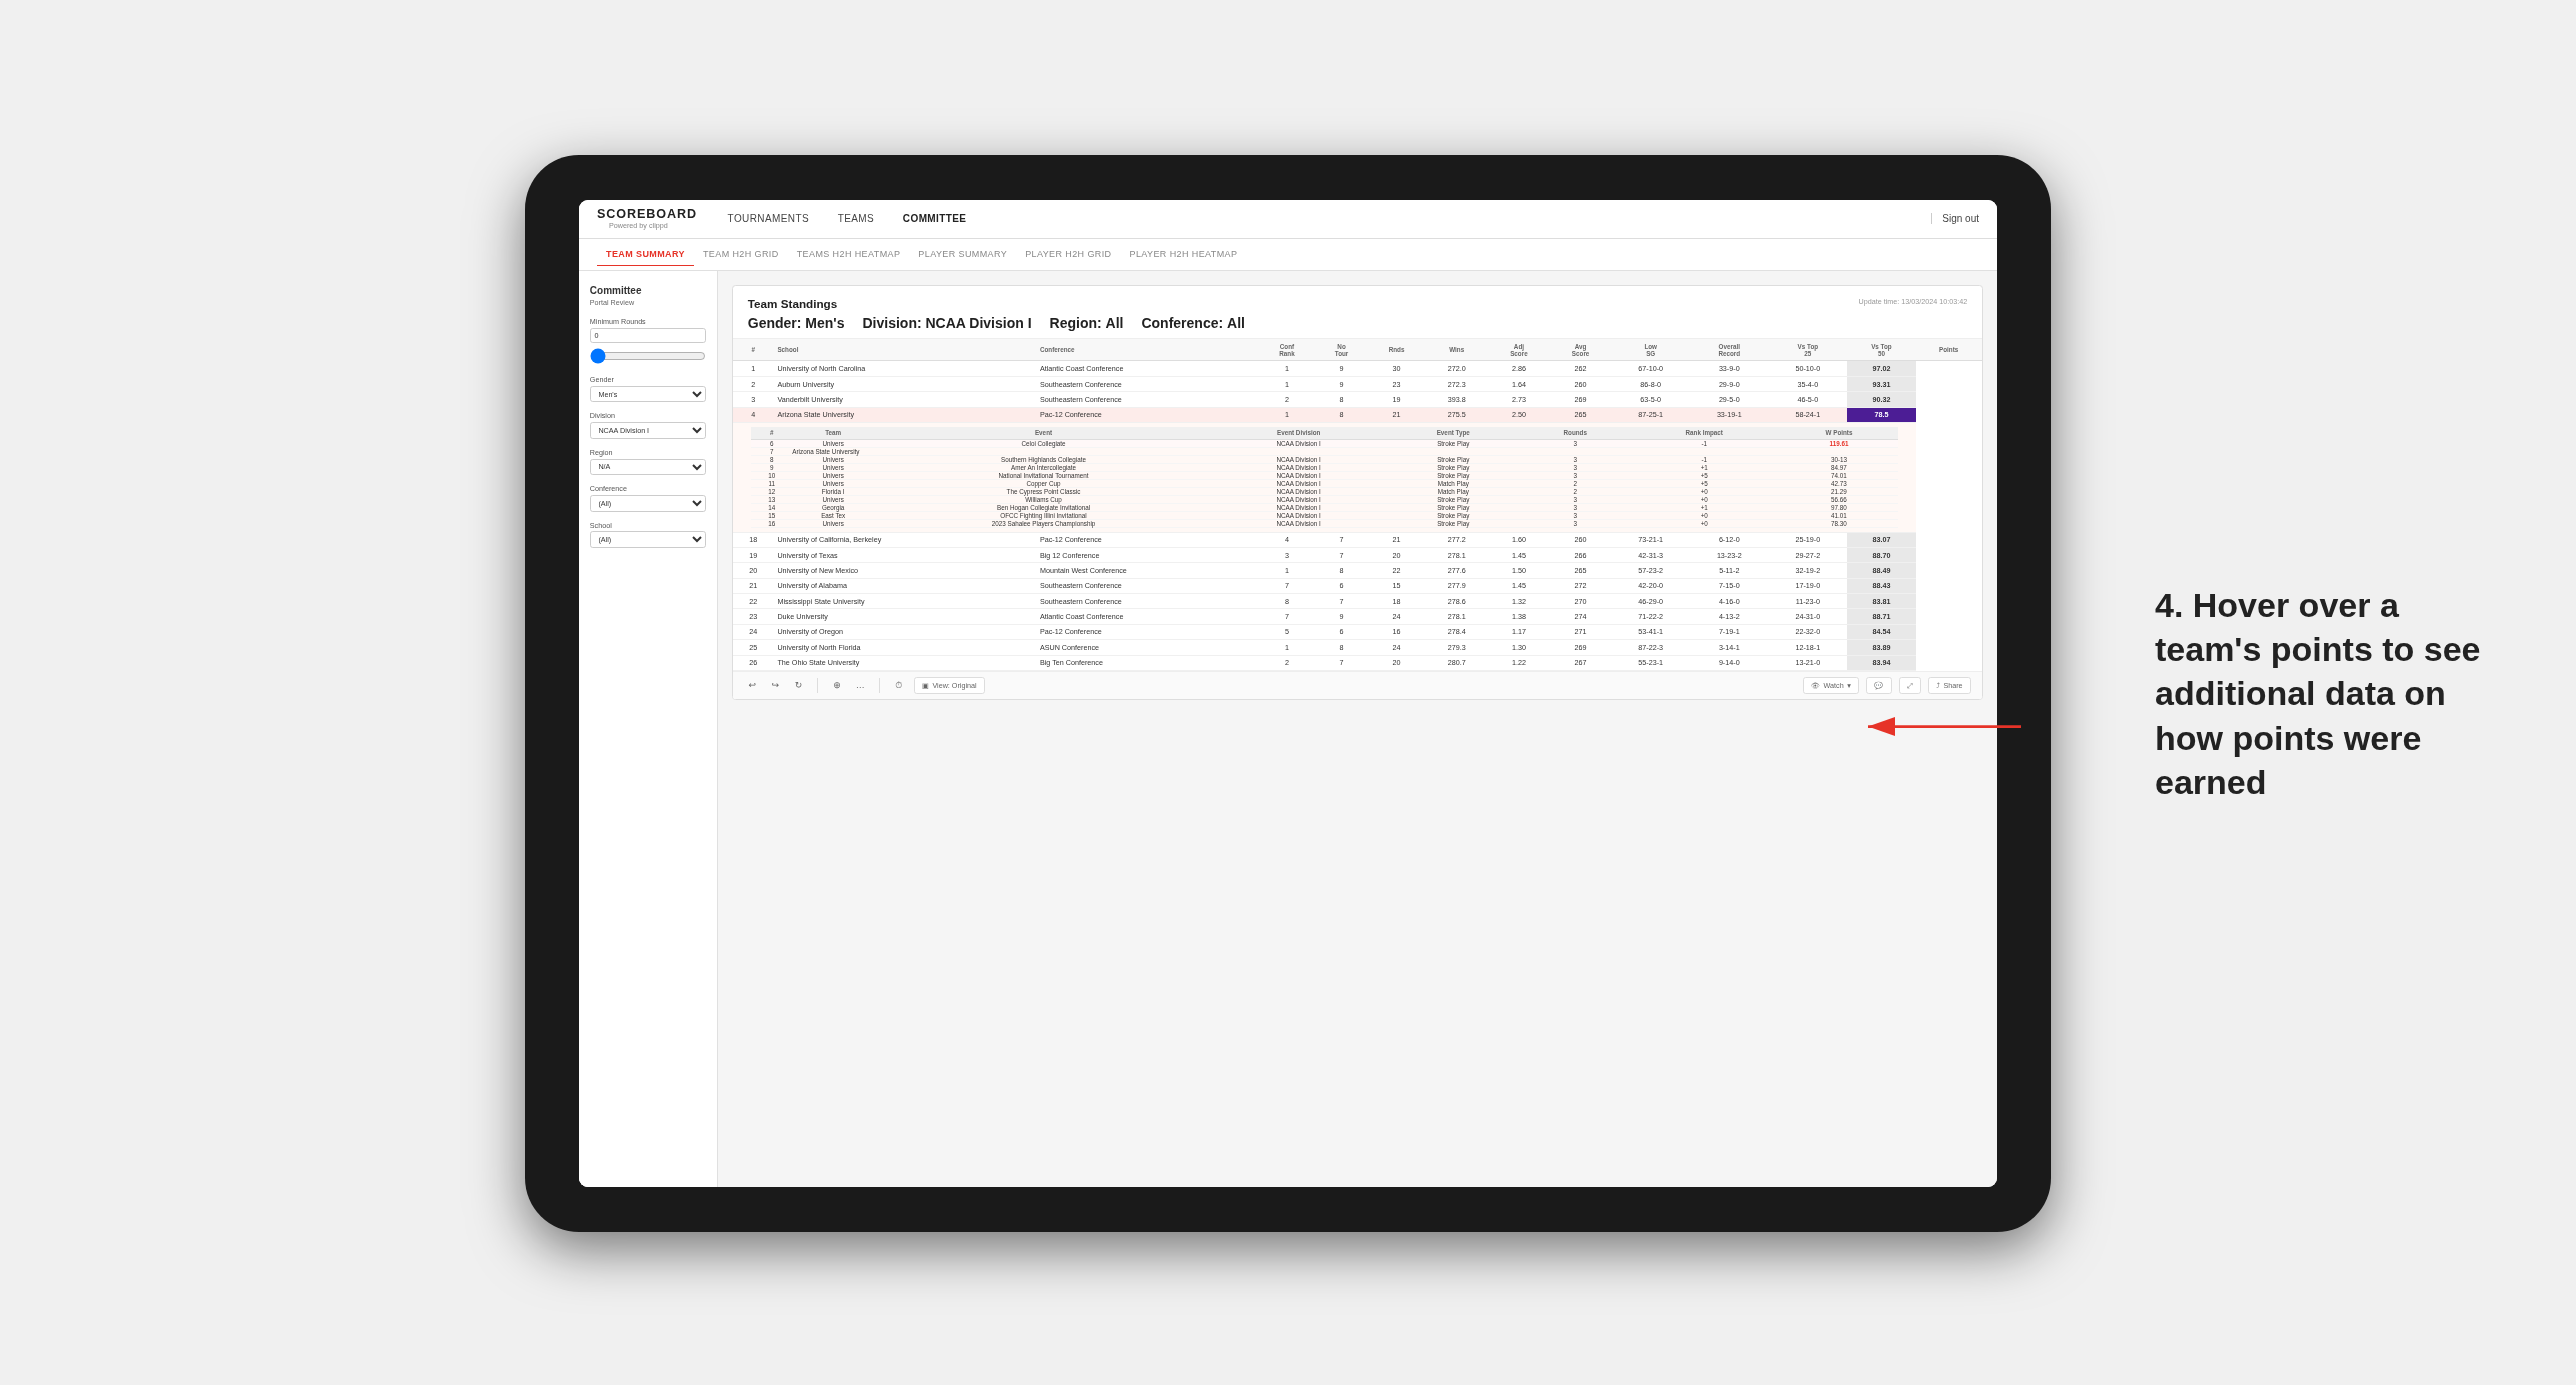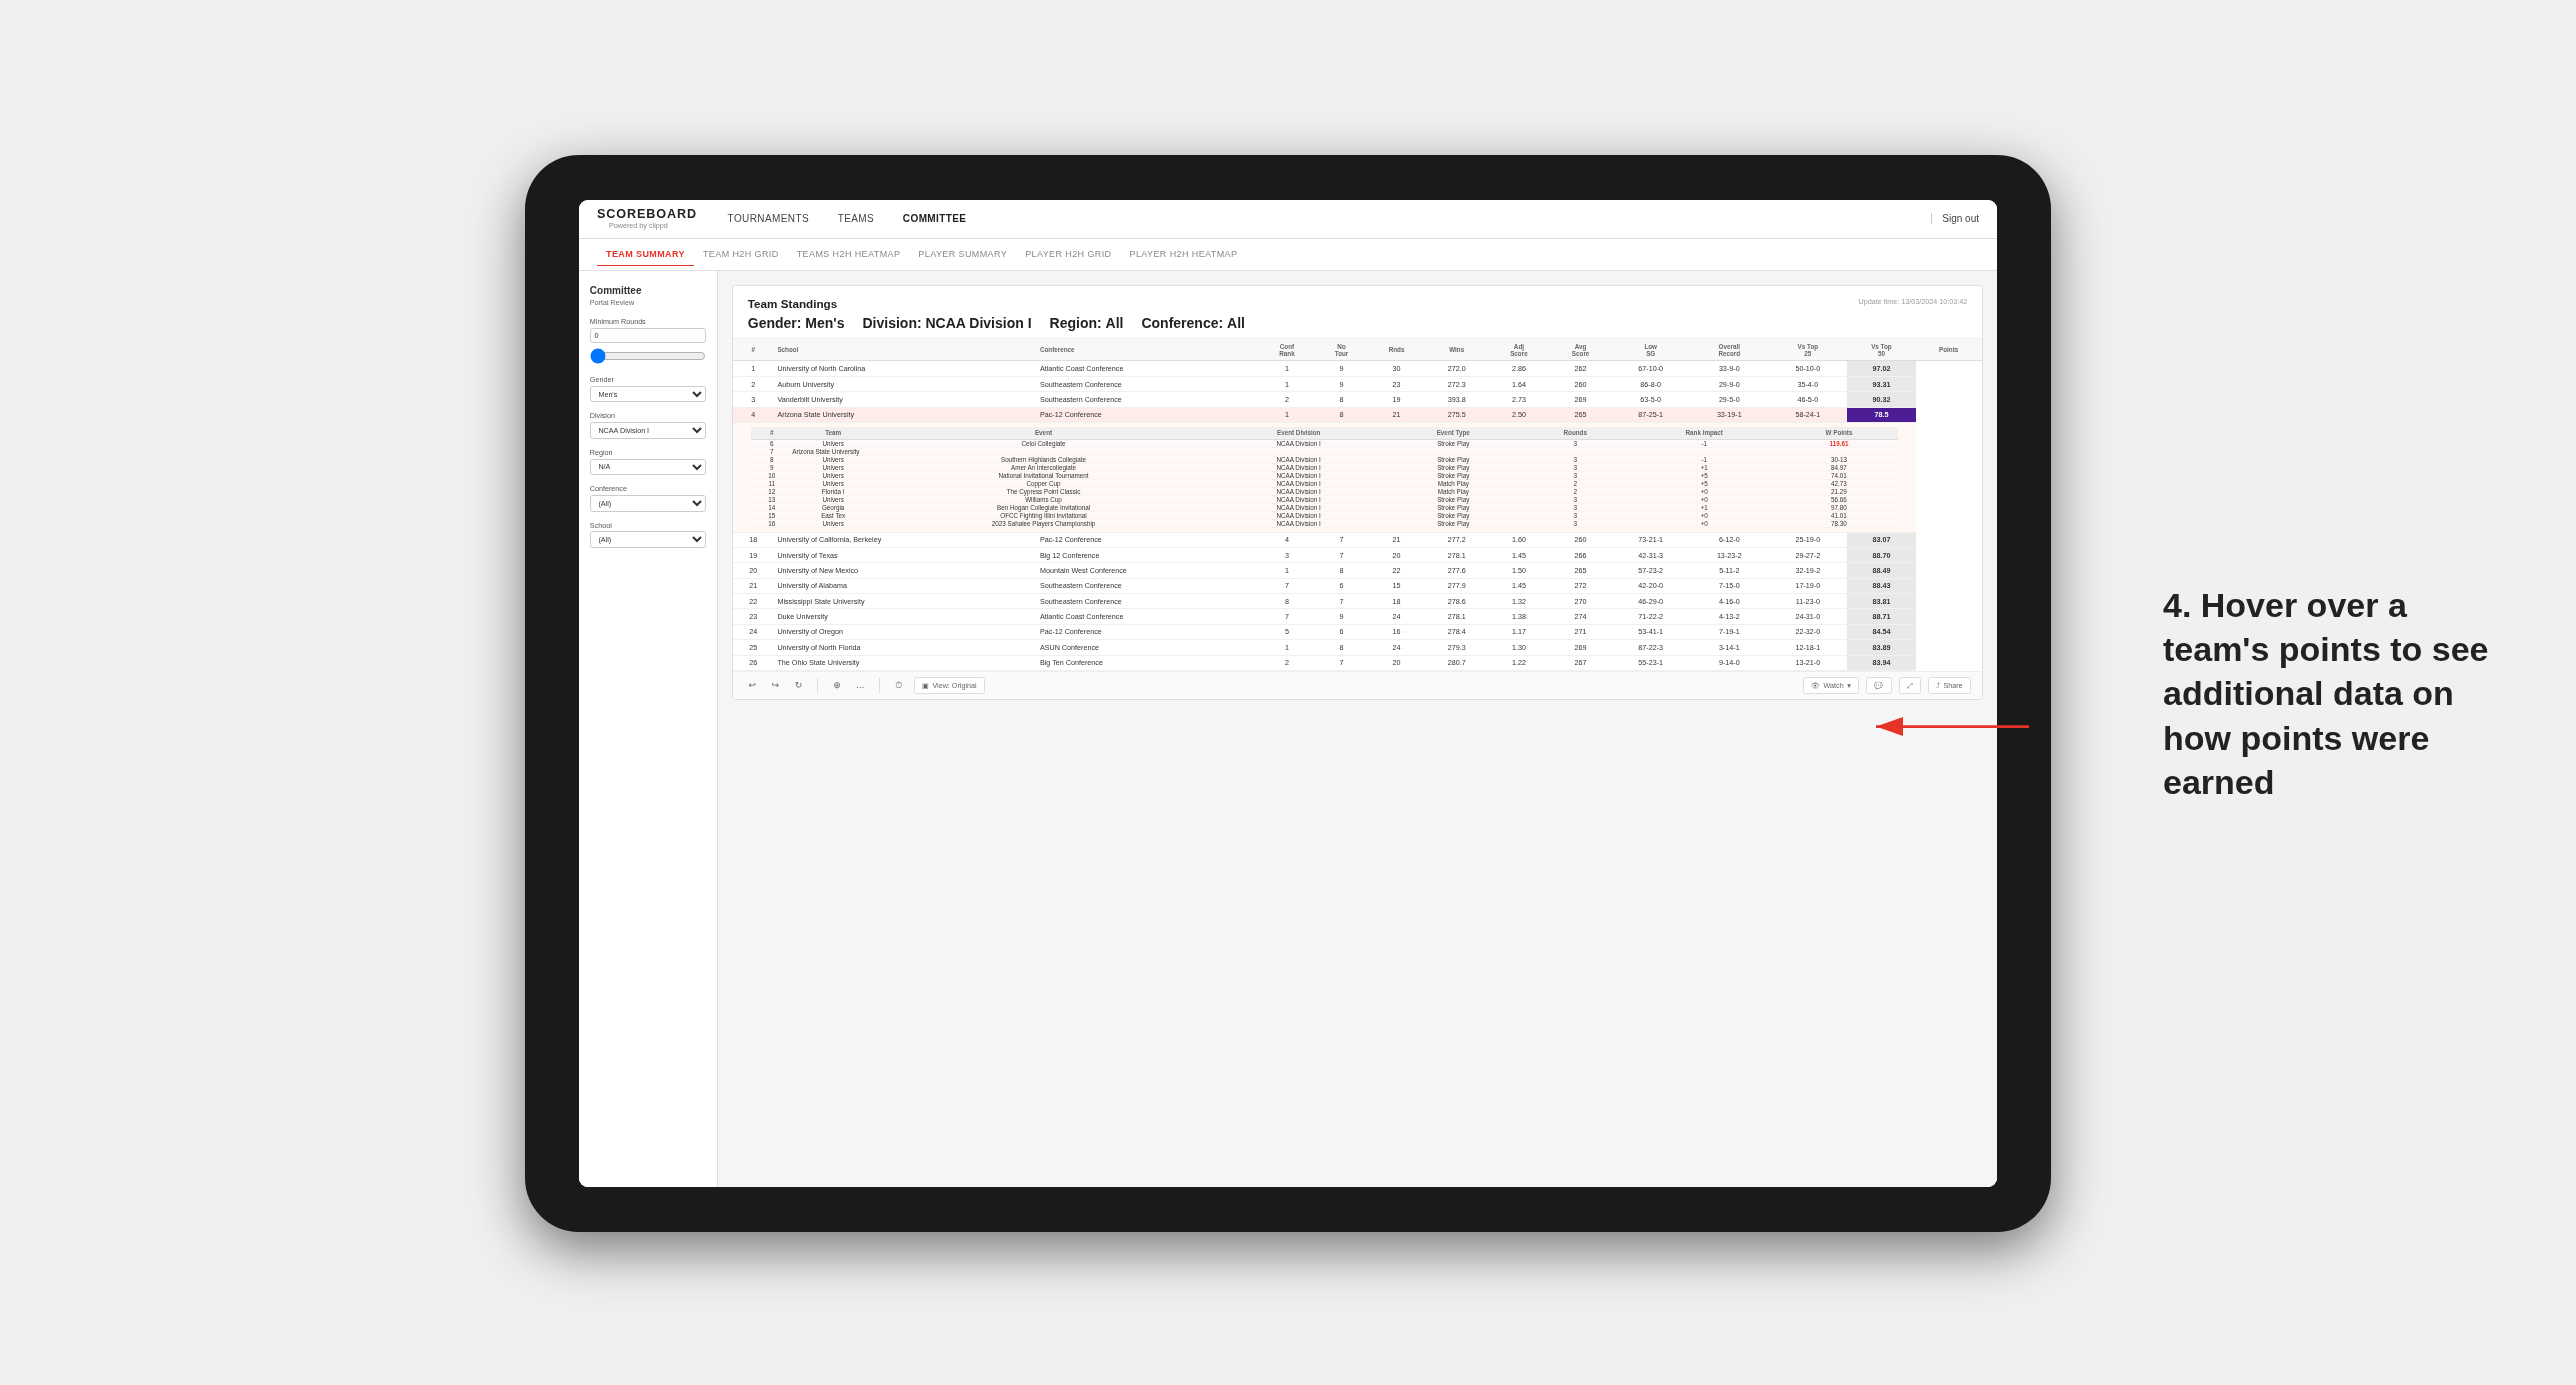--- a/index.html
+++ b/index.html
@@ -342,21 +342,21 @@
     .separator {
       width: 0.9px;
       height: 14.4px;
       background: #ddd;
       margin: 0 3.6px;
     }
 
     
     .annotation-area {
       position: absolute;
-      right: 72px;
+      right: 80px;
       top: 50%;
       transform: translateY(-50%);
       display: flex;
       align-items: flex-start;
       gap: 0;
     }
 
     .annotation-text {
       font-size: 34px;
       font-weight: bold;

